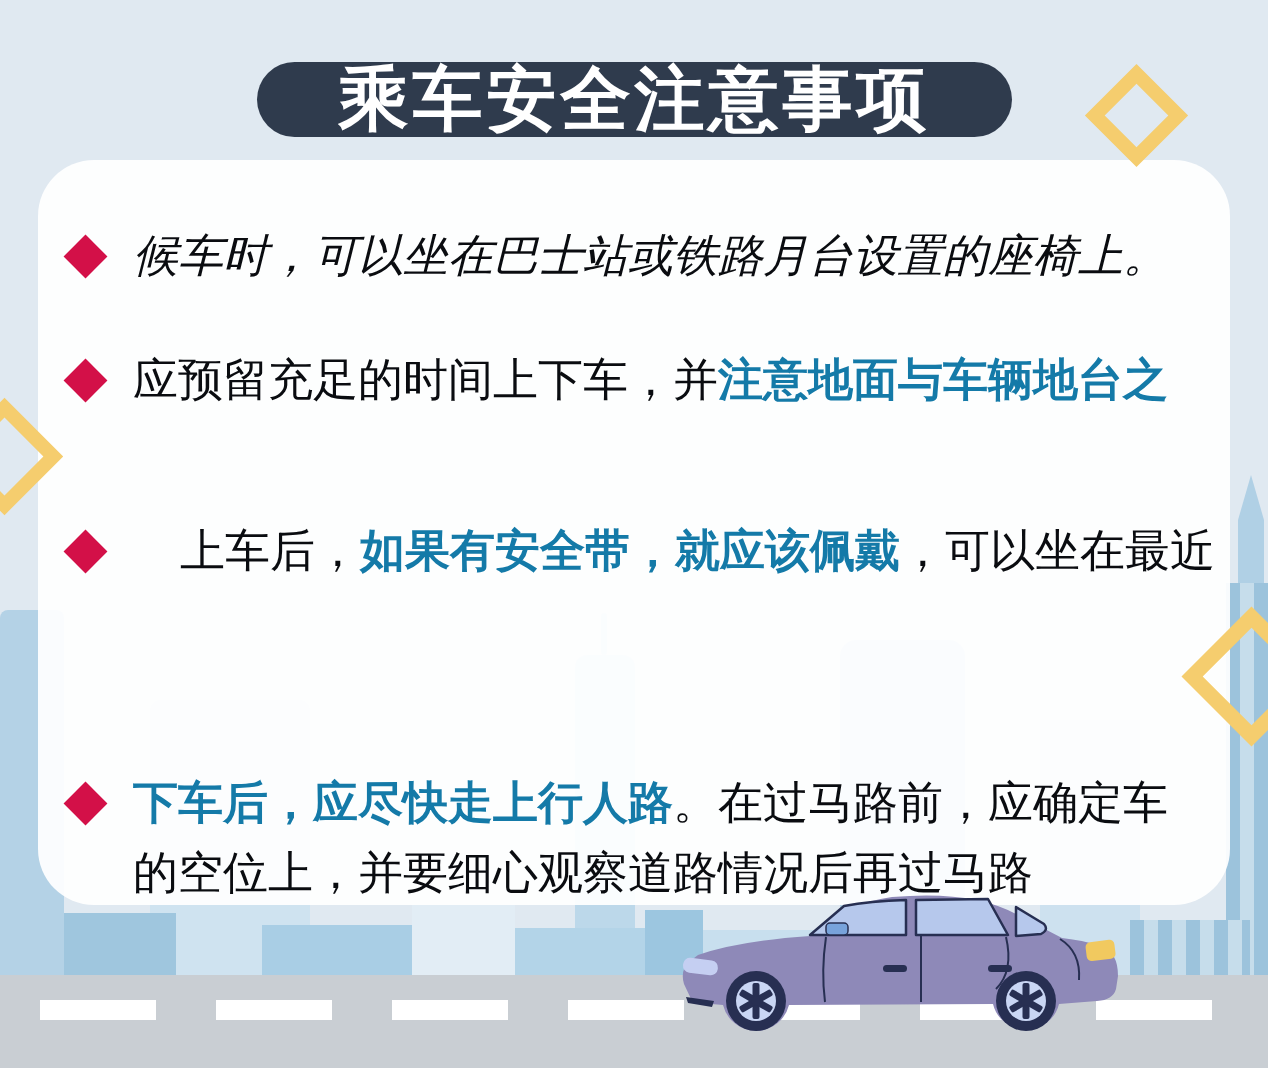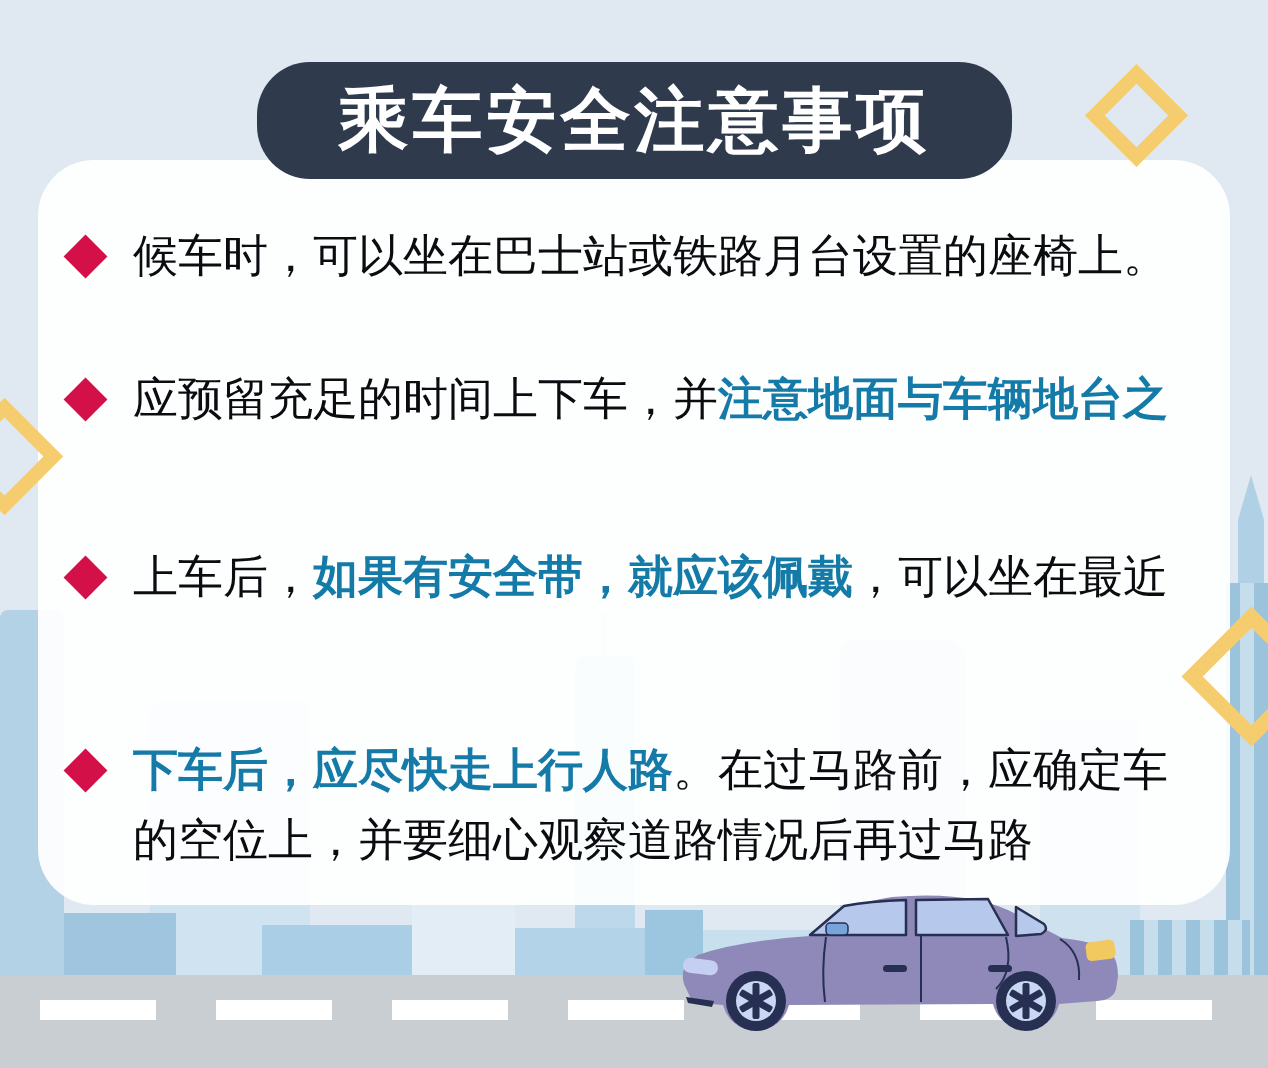--- a/index.html
+++ b/index.html
@@ -39,33 +39,33 @@
 
   
   .road{position:absolute;left:0;bottom:0;width:1268px;height:93px;background:var(--road);}
   .dash{position:absolute;top:25px;width:116px;height:20px;background:#fff;}
 
   
   .card{position:absolute;left:38px;top:160px;width:1192px;height:745px;
         background:rgba(255,255,255,.93);border-radius:56px;}
 
   
-  .title-pill{position:absolute;left:257px;top:62px;width:755px;height:117px;
+  .title-pill{position:absolute;left:257px;top:62px;width:755px;height:75px;
         background:var(--pill);border-radius:53px;display:flex;align-items:center;justify-content:center;}
   .title-pill span{color:#fff;font-size:70px;font-weight:800;letter-spacing:4px;white-space:nowrap;}
 
   
   .deco{position:absolute;border-style:solid;border-color:var(--yellow);transform:rotate(45deg);background:transparent;}
   .deco-tr{left:1100px;top:79px;width:45px;height:45px;border-width:14px;}
   .deco-l{left:-37px;top:415px;width:55px;height:55px;border-width:14px;}
   .deco-r{left:1202px;top:627px;width:69px;height:69px;border-width:15px;}
 
   
   .bullet{position:absolute;left:70px;width:1145px;}
-  .b0{top:221px;} .b1{top:364px;} .b2{top:542px;} .b3{top:735px;}
+  .b0{top:221px;font-style:italic;} .b1{top:345px;} .b2{top:516px;text-align:right;} .b3{top:768px;}
   .bullet-diamond{position:absolute;left:0;top:20px;width:31px;height:31px;background:var(--red);transform:rotate(45deg);}
   .bullet-text{margin:0 0 0 63px;font-size:45px;line-height:70px;color:var(--ink);font-weight:500;letter-spacing:0;}
   .bullet-text .blue{color:var(--blue);font-weight:800;}
   .bullet-text .dark{color:var(--ink);}
 
   
   .car{position:absolute;left:678px;top:883px;width:440px;height:150px;}
 </style>
 </head>
 <body>

